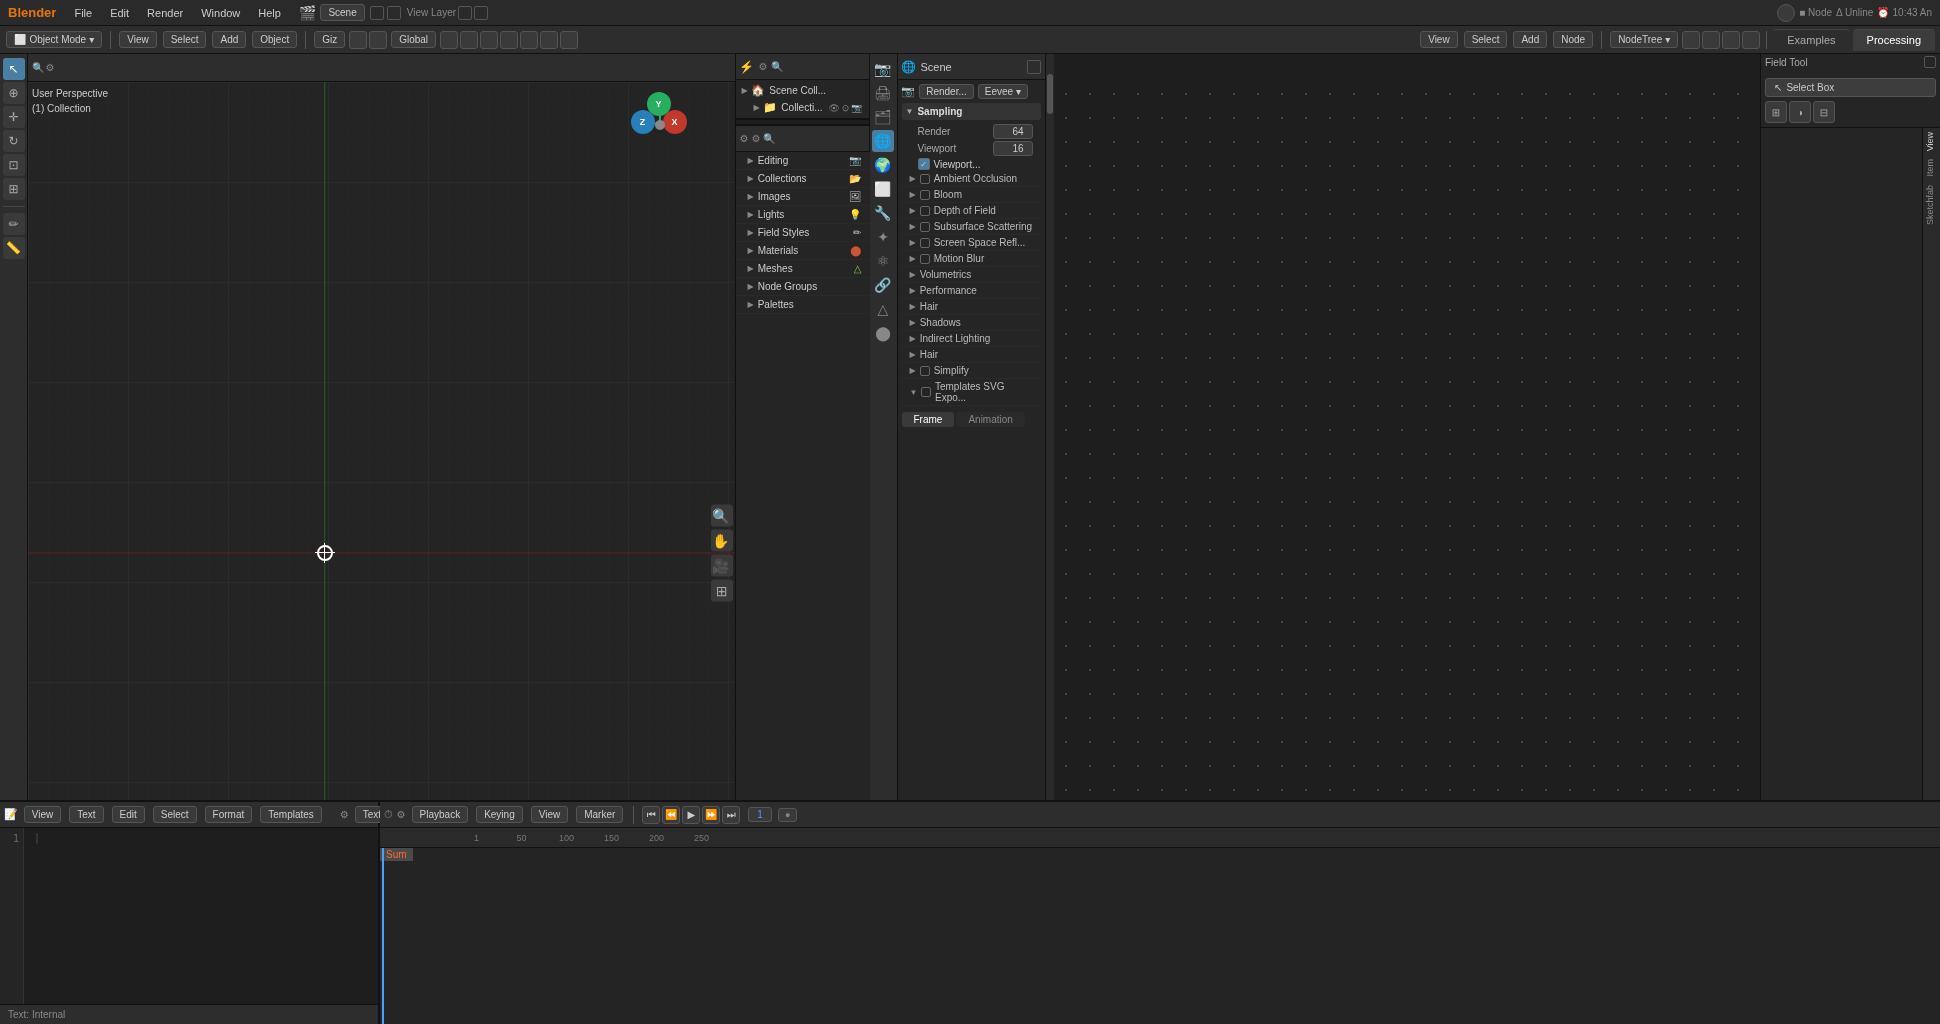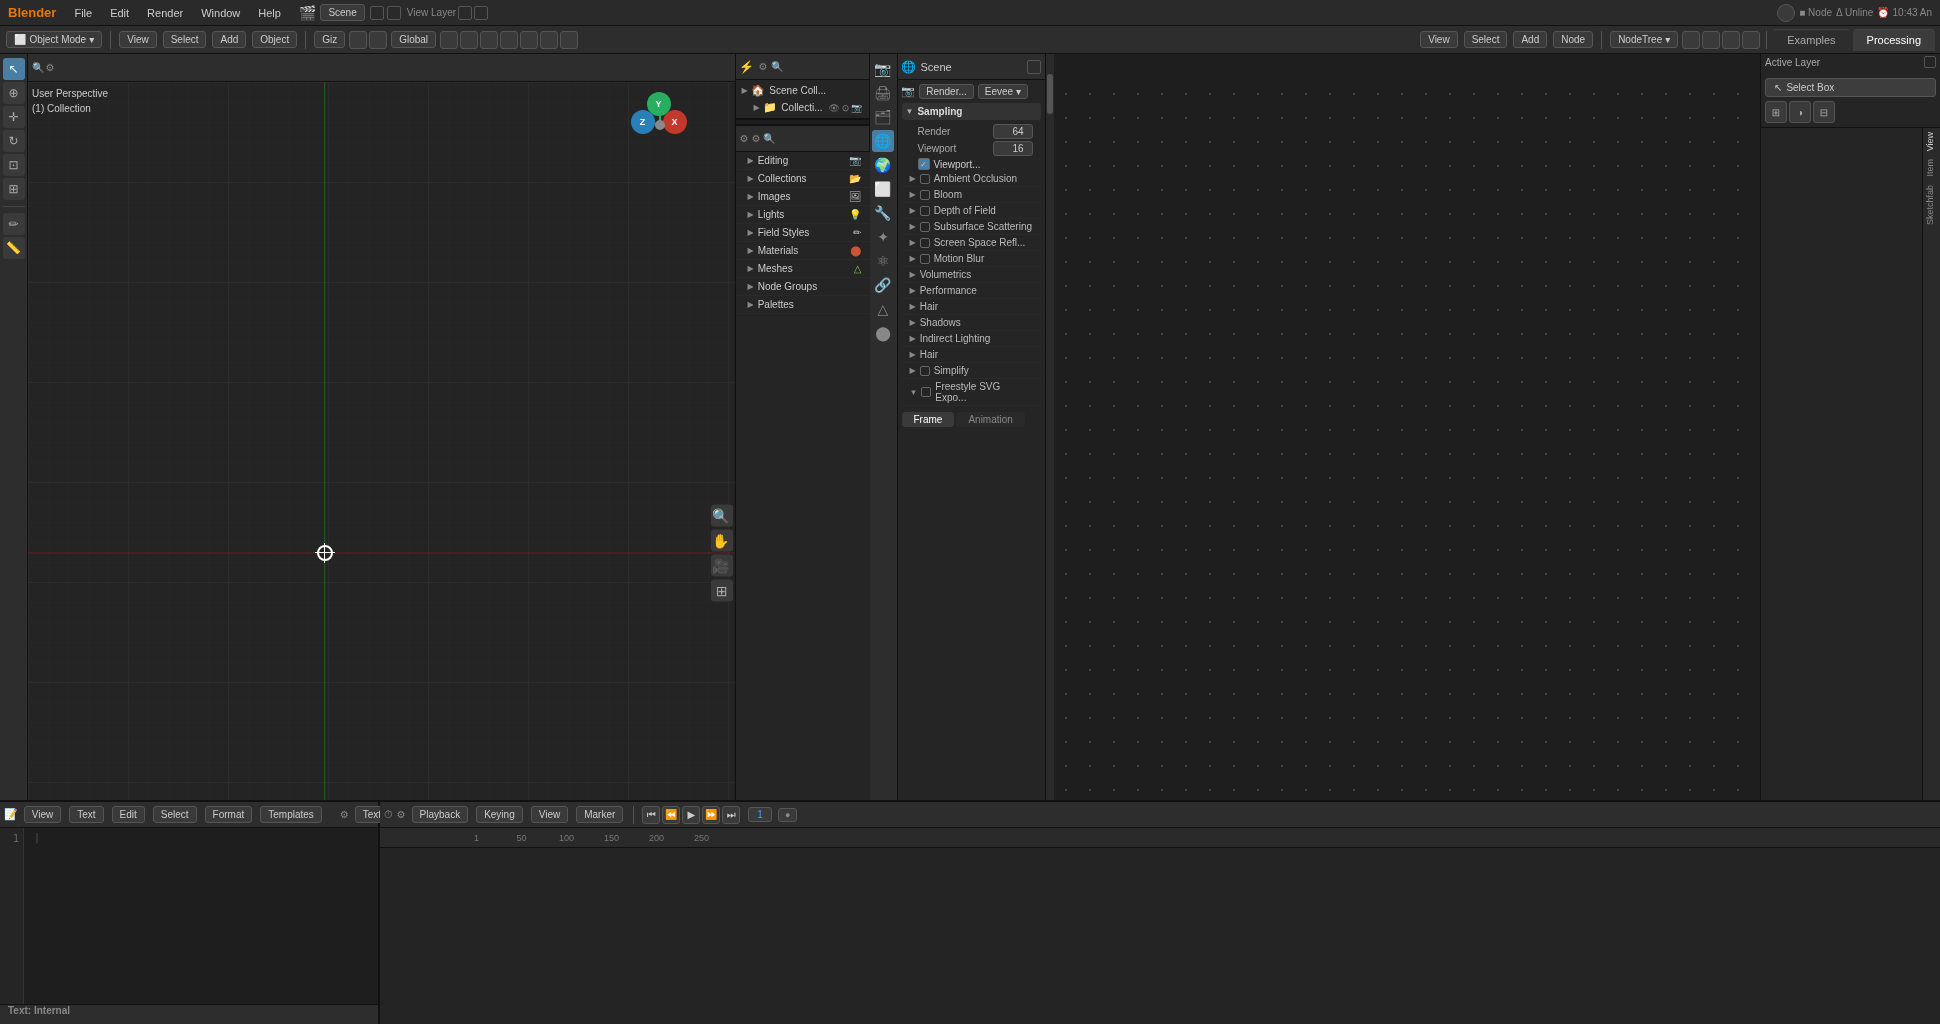--- a/index.html
+++ b/index.html
@@ -431,26 +431,25 @@
       color: #666;
       font-size: 10px;
       text-align: right;
       padding: 4px 4px 0 0;
       line-height: 1.4;
     }
     #text-editor-status {
       height: 20px;
       background: #2d2d2d;
       display: flex;
-      align-items: flex-start;
+      align-items: center;
       padding: 0 8px;
       font-size: 10px;
       color: #888;
       border-top: 1px solid #111;
-      font-weight: bold;
     }
 
     #timeline-area {
       flex: 1;
       background: #242424;
       display: flex;
       flex-direction: column;
     }
     #timeline-header {
       height: 26px;
@@ -1000,21 +999,21 @@
           <span>Hair</span>
         </div>
         <div class="sub-section-header">
           <span class="triangle">▶</span>
           <div style="width:10px;height:10px;border:1px solid #666;border-radius:2px;margin-right:4px;"></div>
           <span>Simplify</span>
         </div>
         <div class="sub-section-header">
           <span class="triangle">▼</span>
           <div style="width:10px;height:10px;border:1px solid #666;border-radius:2px;margin-right:4px;"></div>
-          <span>Freestyle SVG Expo...</span>
+          <span>Templates SVG Expo...</span>
         </div>
 
         <div style="display:flex;gap:2px;margin-top:6px;">
           <div class="tab-btn active">Frame</div>
           <div class="tab-btn">Animation</div>
         </div>
 
       </div>
     </div>
 
@@ -1025,21 +1024,21 @@
 
   <div id="node-editor">
     <div id="node-dot-grid"></div>
 
     <div style="position:absolute;bottom:4px;right:8px;color:#555;font-size:9px;">980, 395</div>
   </div>
 
   <div id="right-panels">
 
     <div id="active-tool-header">
-      <span>Active Layer</span>
+      <span>Field Tool</span>
       <div style="display:flex;gap:1px;">
         <div style="width:12px;height:12px;border:1px solid #555;border-radius:2px;"></div>
       </div>
     </div>
     <div id="active-tool-panel">
       <div class="select-box-btn">
         <span>↖</span>
         <span>Select Box</span>
       </div>
       <div class="icon-grid">
@@ -1110,15 +1109,23 @@
     <div id="timeline-ruler">
       <div style="width:36px;"></div>
       <div class="ruler-mark">1</div>
       <div class="ruler-mark">50</div>
       <div class="ruler-mark">100</div>
       <div class="ruler-mark">150</div>
       <div class="ruler-mark">200</div>
       <div class="ruler-mark">250</div>
     </div>
 
+    <div id="timeline-content">
+
+      <div id="sum-label">
+        <span style="color:#ff6633;">Sum</span>
+      </div>
+
+      <div id="playhead"></div>
+    </div>
   </div>
 
 </div>
 
 </body></html>

